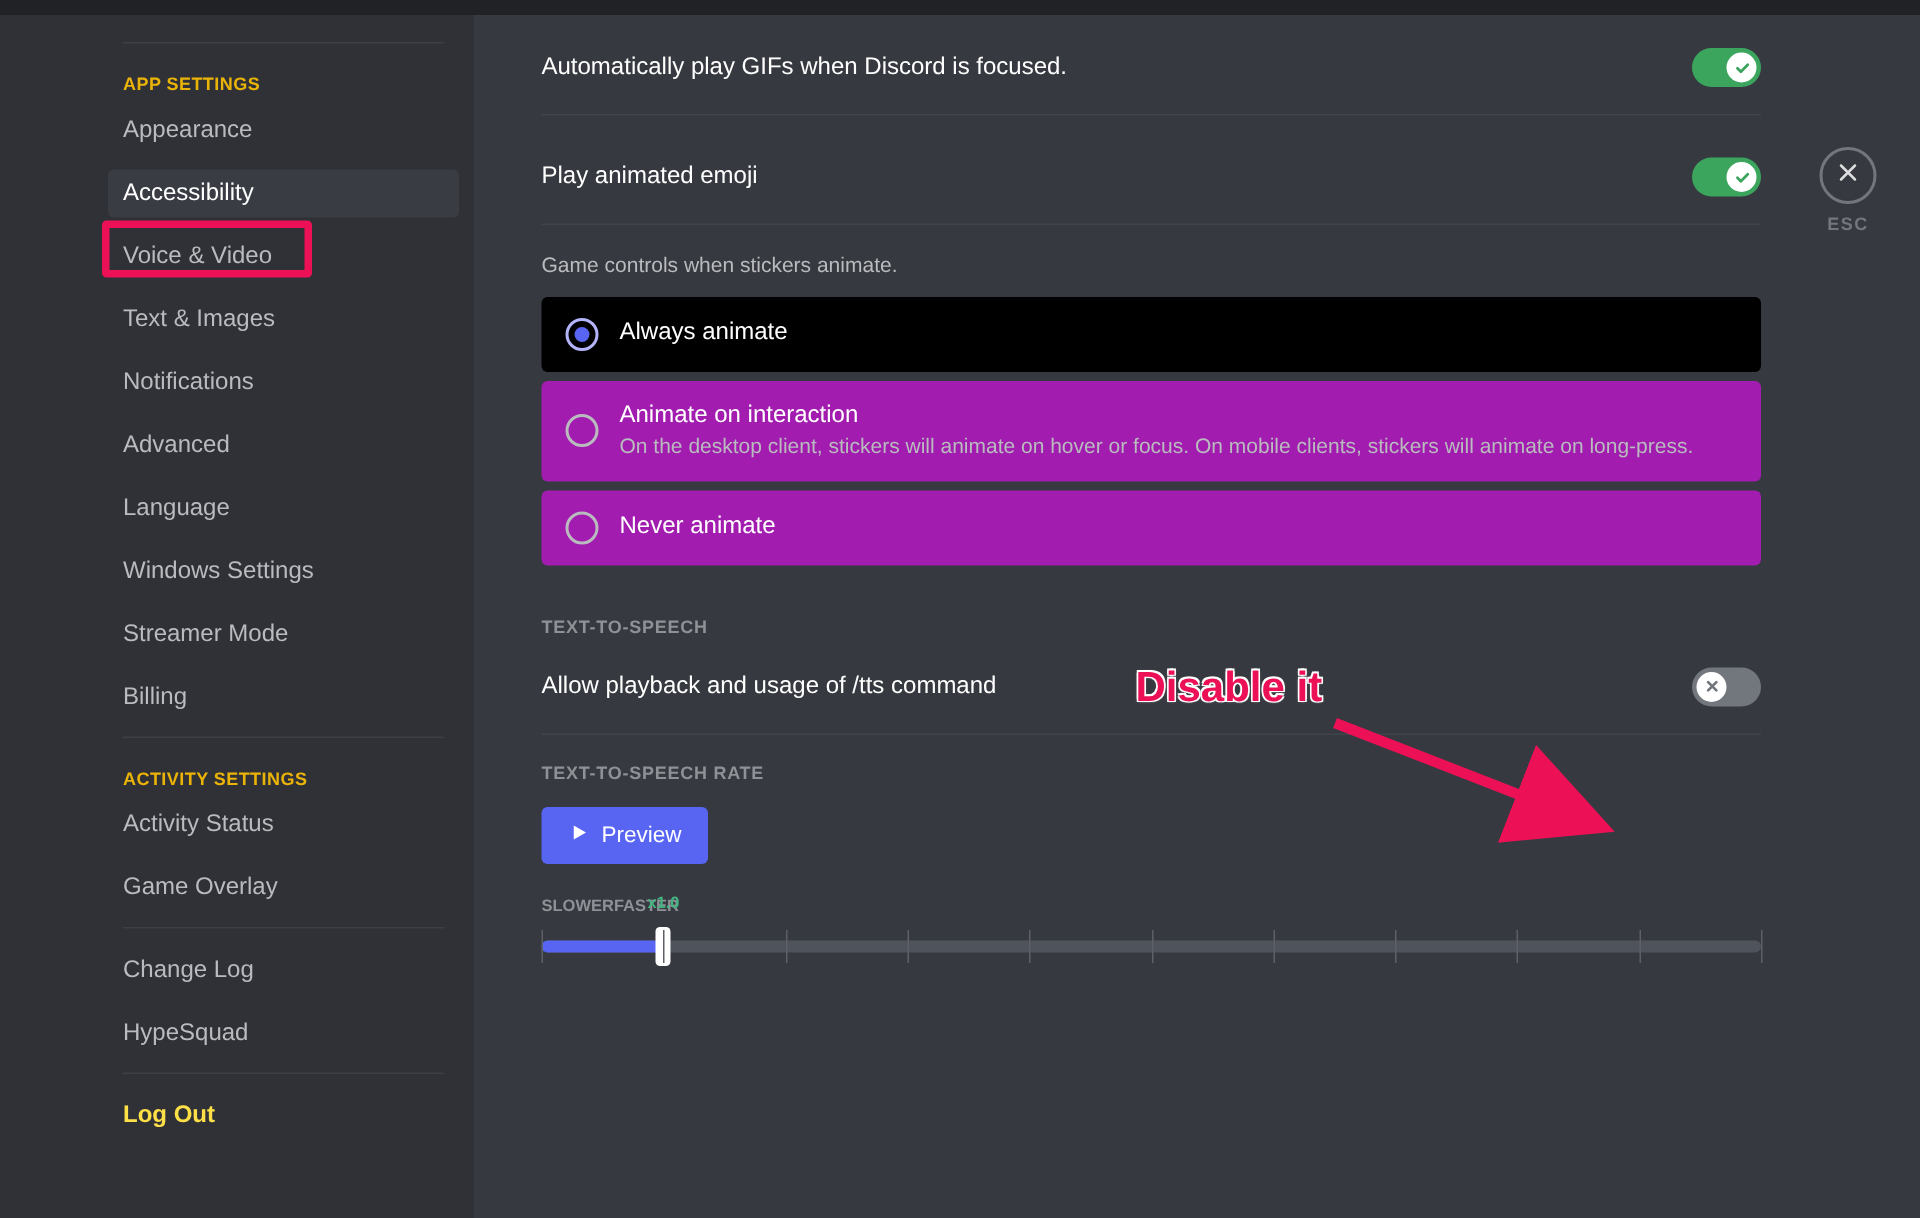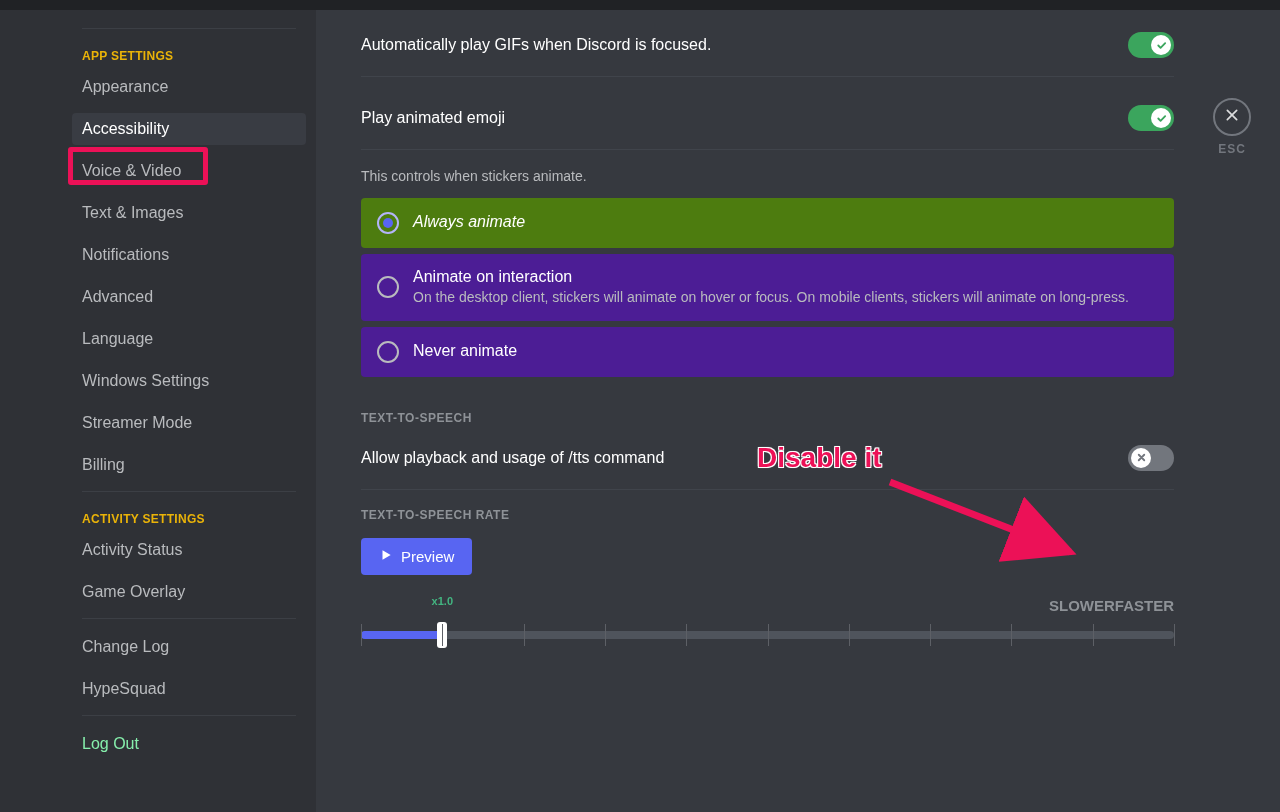--- a/index.html
+++ b/index.html
@@ -4,52 +4,52 @@
 <style>
   * { margin:0; padding:0; box-sizing:border-box; font-family:"Whitney","Helvetica Neue",Helvetica,Arial,sans-serif; }
   html,body { width:1280px; height:812px; background:#36393f; overflow:hidden; color:#dcddde; }
   .top-bar { position:absolute; top:0; left:0; right:0; height:10px; background:#202225; }
   .wrap { position:absolute; top:10px; left:0; right:0; bottom:0; display:flex; }
   .sidebar { width:316px; background:#2f3136; padding:10px 10px 10px 72px; overflow:hidden; }
   .side-item { padding:7px 10px; font-size:16px; color:#b9bbbe; border-radius:4px; cursor:pointer; margin:2px 0 10px 0; }
   .side-item.selected { background:#393c43; color:#fff; font-weight:500; }
   .side-sep { height:1px; background:#3c3f45; margin:8px 10px 12px 10px; }
   .side-header { font-size:12px; font-weight:700; color:#eab308; letter-spacing:.3px; padding:8px 10px 6px 10px; }
-  .side-item.logout { color:#86efac; }
+  .side-item.logout { color:#fde047;font-weight:bold; }
   .highlight-box { position:absolute; border:5px solid #ec1157; border-radius:3px; pointer-events:none; z-index:50; }
 
   .main { flex:1; position:relative; background:#36393f; }
   .content { position:absolute; left:45px; right:106px; top:0; bottom:0; padding-top:12px; }
   .row { display:flex; align-items:center; justify-content:space-between; padding:10px 0; }
   .row .label { font-size:16px; color:#fff; font-weight:500; }
   .divider { height:1px; background:#40444b; margin:8px 0 18px 0; }
   .section-title { font-size:12px; font-weight:700; color:#8e9297; letter-spacing:.5px; margin-bottom:6px; }
   .section-desc { font-size:14px; color:#b9bbbe; margin-bottom:14px; }
 
   .toggle { width:46px; height:26px; border-radius:13px; position:relative; cursor:pointer; }
   .toggle .knob { position:absolute; top:3px; width:20px; height:20px; border-radius:50%; background:#fff; display:flex; align-items:center; justify-content:center; }
   .toggle.on { background:#3ba55d; }
   .toggle.on .knob { right:3px; }
   .toggle.off { background:#72767d; }
   .toggle.off .knob { left:3px; }
   .knob svg { width:11px; height:11px; display:block; }
 
   .radio-group { display:flex; flex-direction:column; gap:6px; }
-  .radio-card { background:#4c1d95; border-radius:4px; padding:14px 16px; display:flex; align-items:center; gap:14px; cursor:pointer; }
-  .radio-card.selected { background:#4d7c0f;font-style:italic; }
+  .radio-card { background:#a21caf; border-radius:4px; padding:14px 16px; display:flex; align-items:center; gap:14px; cursor:pointer; }
+  .radio-card.selected { background:#000000; }
   .radio-outer { width:22px; height:22px; border:2px solid #b9bbbe; border-radius:50%; display:flex; align-items:center; justify-content:center; flex-shrink:0; }
   .radio-card.selected .radio-outer { border-color:#b3b4f9; }
   .radio-inner { width:10px; height:10px; border-radius:50%; background:#5865f2; display:none; }
   .radio-card.selected .radio-inner { display:block; }
   .radio-title { font-size:16px; color:#fff; font-weight:500; margin-bottom:2px; }
   .radio-desc { font-size:14px; color:#b9bbbe; line-height:1.35; }
 
   .preview-btn { background:#5865f2; color:#fff; border:none; border-radius:4px; padding:10px 18px; font-size:15px; font-weight:500; display:inline-flex; align-items:center; gap:8px; cursor:pointer; margin-top:10px; margin-bottom:22px; }
   .preview-btn svg { width:14px; height:14px; fill:#fff; } 
-  .rate-labels { display:flex; justify-content:flex-end; font-size:15px; font-weight:700; color:#8e9297; margin-bottom:6px; }
+  .rate-labels { display:flex; justify-content:flex-start; font-size:11px; font-weight:700; color:#8e9297; margin-bottom:6px; }
   .rate-current { color:#43b581; font-size:11px; font-weight:700; position:absolute; transform:translateX(-50%); }
   .track-wrap { position:relative; height:34px; }
   .track { position:absolute; top:11px; left:0; right:0; height:8px; background:#4f545c; border-radius:4px; }
   .track-fill { position:absolute; top:11px; left:0; height:8px; background:#5865f2; border-radius:4px; }
   .tick { position:absolute; top:4px; width:1px; height:22px; background:#5d6066; }
   .handle { position:absolute; top:2px; width:10px; height:26px; background:#fff; border-radius:3px; transform:translateX(-50%); cursor:grab; }
 
   .esc { position:absolute; top:88px; right:22px; width:52px; text-align:center; }
   .esc .circle { width:38px; height:38px; border:2px solid #72767d; border-radius:50%; margin:0 auto 6px auto; display:flex; align-items:center; justify-content:center; cursor:pointer; }
   .esc .circle svg { stroke:#dcddde; }
@@ -106,21 +106,21 @@
         <div class="toggle on">
           <div class="knob">
             <svg viewBox="0 0 24 24">
                 <path d="M5 12l5 5L20 7" fill="none" stroke="#3ba55d" stroke-width="4" stroke-linecap="round" stroke-linejoin="round"></path>
               </svg>
           </div>
         </div>
       </div>
       <div class="divider"></div>
 
-      <div class="section-desc">This controls when stickers animate.</div>
+      <div class="section-desc">Game controls when stickers animate.</div>
       <div class="radio-group">
         <div class="radio-card selected">
           <div class="radio-outer">
               <div class="radio-inner"></div>
             </div>
           <div>
               <div class="radio-title">Always animate</div>
             </div>
         </div>
         <div class="radio-card">

